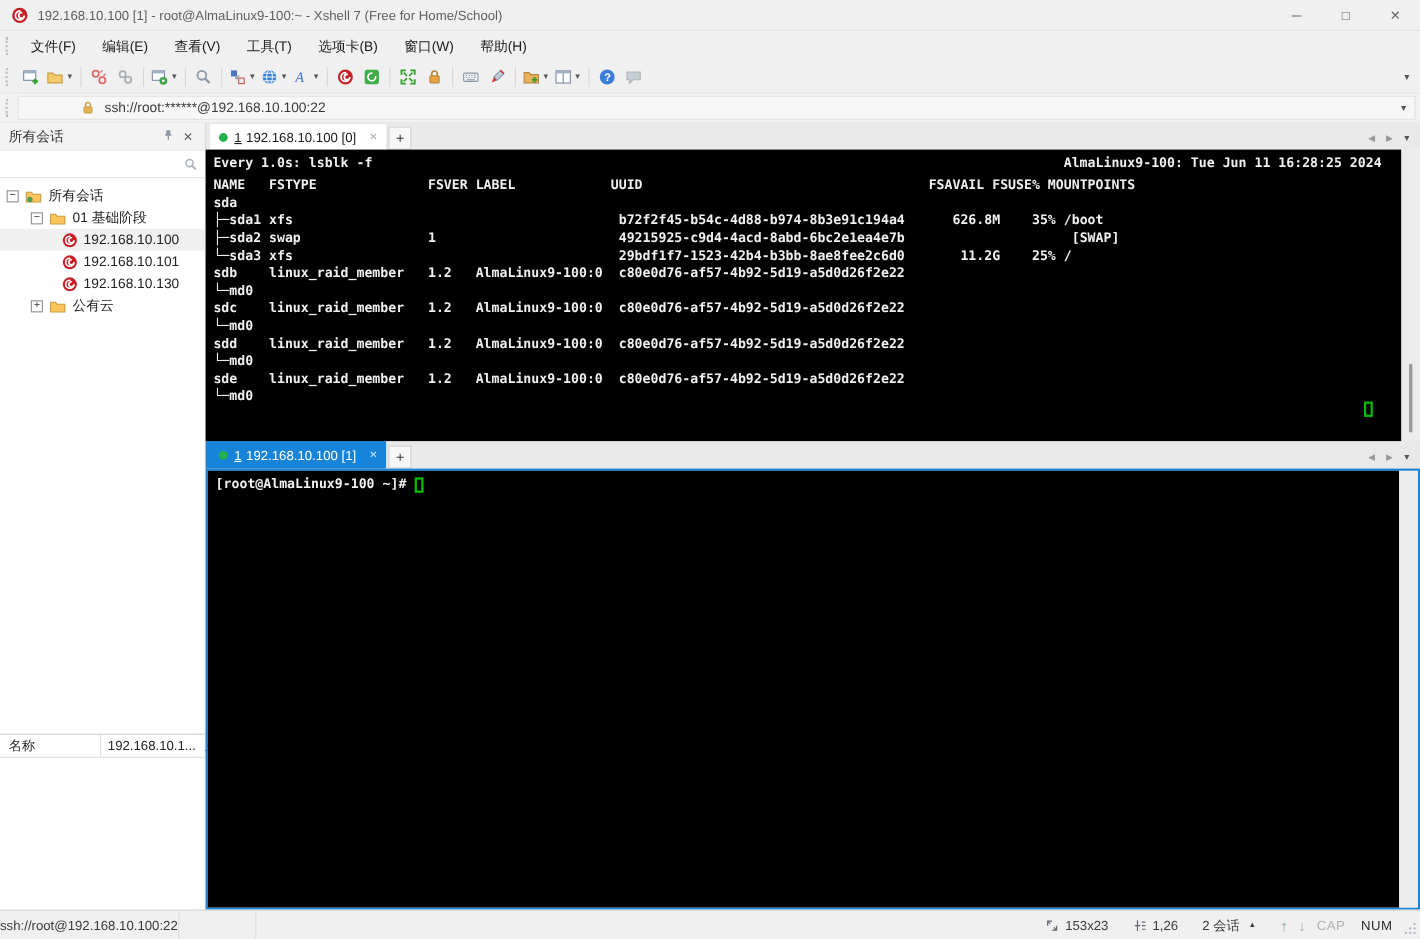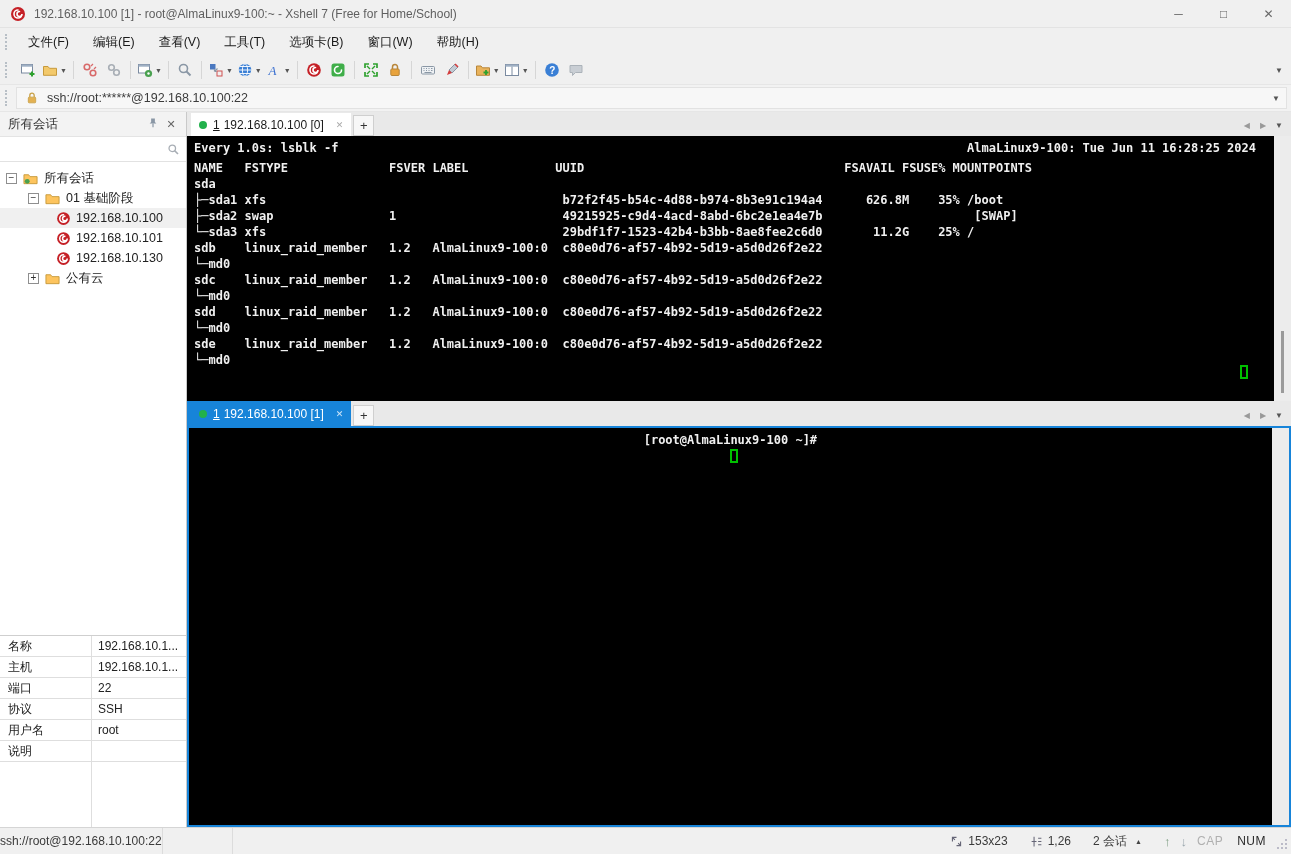--- a/index.html
+++ b/index.html
@@ -22,21 +22,21 @@
   
   .toolbar { height:28px; display:flex; align-items:center; background:#f0f0f0; }
   .tbtn { height:24px; min-width:24px; display:flex; align-items:center; justify-content:center; padding:0 2px; border-radius:2px; }
   .tsep { width:1px; height:18px; background:#d6d6d6; margin:0 4px; }
   .caret { font-size:7px; color:#555; margin-left:2px; }
   .toolbar .spacer { flex:1; }
   .overflow { font-size:8px; color:#555; margin-right:8px; }
 
   
   .addrbar { height:28px; display:flex; align-items:center; background:#f2f2f2; border-top:1px solid #e6e6e6; border-bottom:1px solid #e6e6e6; }
-  .addr-field { flex:1; display:flex; align-items:center; height:22px; background:#f7f7f7; border:1px solid #e2e2e2; margin-right:4px; }
+  .addr-field { flex:1; display:flex; align-items:center; height:22px; background:#f7f7f7; border:1px solid #e2e2e2; margin-right:4px;padding-left:48px; }
   .addr-field .lock { margin:0 8px 0 8px; display:flex; }
   .addr-text { color:#3c3c3c; font-size:12.5px; }
   .addr-caret { font-size:8px; color:#555; margin-left:auto; padding:0 6px; }
 
   
   .hintbar { height:24px; display:flex; align-items:center; background:#f0f0f0; }
   .hintbar .flag { margin-right:6px; display:flex; }
   .hint-text { color:#4a4a4a; font-size:12px; }
 
   
@@ -51,21 +51,21 @@
   .sm-search input { flex:1; border:none; outline:none; height:100%; padding:0 6px; font-size:12px; background:transparent; }
   .sm-search .mag { margin-right:6px; display:flex; }
   .tree { background:#fff; padding-top:6px; }
   .tree-row { height:20px; display:flex; align-items:center; font-size:12.5px; color:#222; white-space:nowrap; }
   .tree-row.sel { background:#f0f0f0; }
   .exp { width:11px; height:11px; border:1px solid #8f8f8f; background:#fff; color:#333; font-size:10px; line-height:8px; text-align:center; margin-right:5px; flex:none; }
   .tree-ico { margin-right:5px; display:flex; flex:none; }
   .tree-fill { background:#fff; flex:1; }
 
   
-  .props { background:#fff; border-top:1px solid #cfcfcf; height:192px; display:flex; flex-direction:column; }
+  .props { background:#fff; border-top:1px solid #cfcfcf; height:160px; display:flex; flex-direction:row; }
   .prow { display:flex; border-bottom:1px solid #dedede; height:21px; align-items:center; }
   .prow .plabel { width:92px; padding-left:8px; color:#222; border-right:1px solid #dedede; height:100%; display:flex; align-items:center; }
   .prow .pvalue { flex:1; padding-left:6px; color:#222; height:100%; display:flex; align-items:center; white-space:nowrap; overflow:hidden; }
   .prow.filler { flex:1; border-bottom:none; }
 
   
   .workspace { flex:1; display:flex; flex-direction:column; min-width:0; }
 
   .tabbar { height:24px; background:#e9e9e9; display:flex; align-items:flex-end; }
   .tab { height:23px; display:flex; align-items:center; padding:0 8px 0 8px; background:#fff; margin-left:4px; min-width:158px; }
@@ -89,21 +89,21 @@
   .term { flex:1; background:#000; color:#f0f0f0; font-family:"DejaVu Sans Mono",monospace; font-weight:bold; font-size:12px; line-height:16px; padding:4px 0 0 7px; position:relative; overflow:hidden; }
   .watchline { display:flex; justify-content:space-between; padding-right:18px; white-space:pre; }
   .term pre { font:inherit; color:inherit; white-space:pre; margin-top:4px; }
   .scrollbar { width:17px; background:#ececec; position:relative; flex:none; }
   .scrollbar .thumb { position:absolute; left:7px; width:3px; background:#9a9a9a; }
   .cursor-block { position:absolute; width:8px; height:14px; border:2px solid #00c000; }
   .topcursor { right:26px; top:229px; }
 
   .pane-bottom { flex:1; display:flex; flex-direction:column; min-height:0; }
   .focus-wrap { flex:1; display:flex; border:2px solid #1784d9; min-height:0; }
-  .prompt-line { display:flex; align-items:center; white-space:pre;flex-direction:column; }
+  .prompt-line { display:flex; align-items:center; white-space:pre; }
   .prompt-line .cursor-block { position:static; margin-top:1px; }
 
   
   .statusbar { height:27px; background:#f0f0f0; border-top:1px solid #d5d5d5; display:flex; align-items:center; font-size:12px; color:#3a3a3a; }
   .sb-left { padding:0 0; white-space:nowrap; }
   .sb-cell { height:100%; border-left:1px solid #dcdcdc; }
   .sb-cell.c1 { width:70px; }
   .sb-cell.c2 { width:95px; }
   .sb-spacer { flex:1; }
   .sb-item { display:flex; align-items:center; margin-right:22px; white-space:nowrap; }

